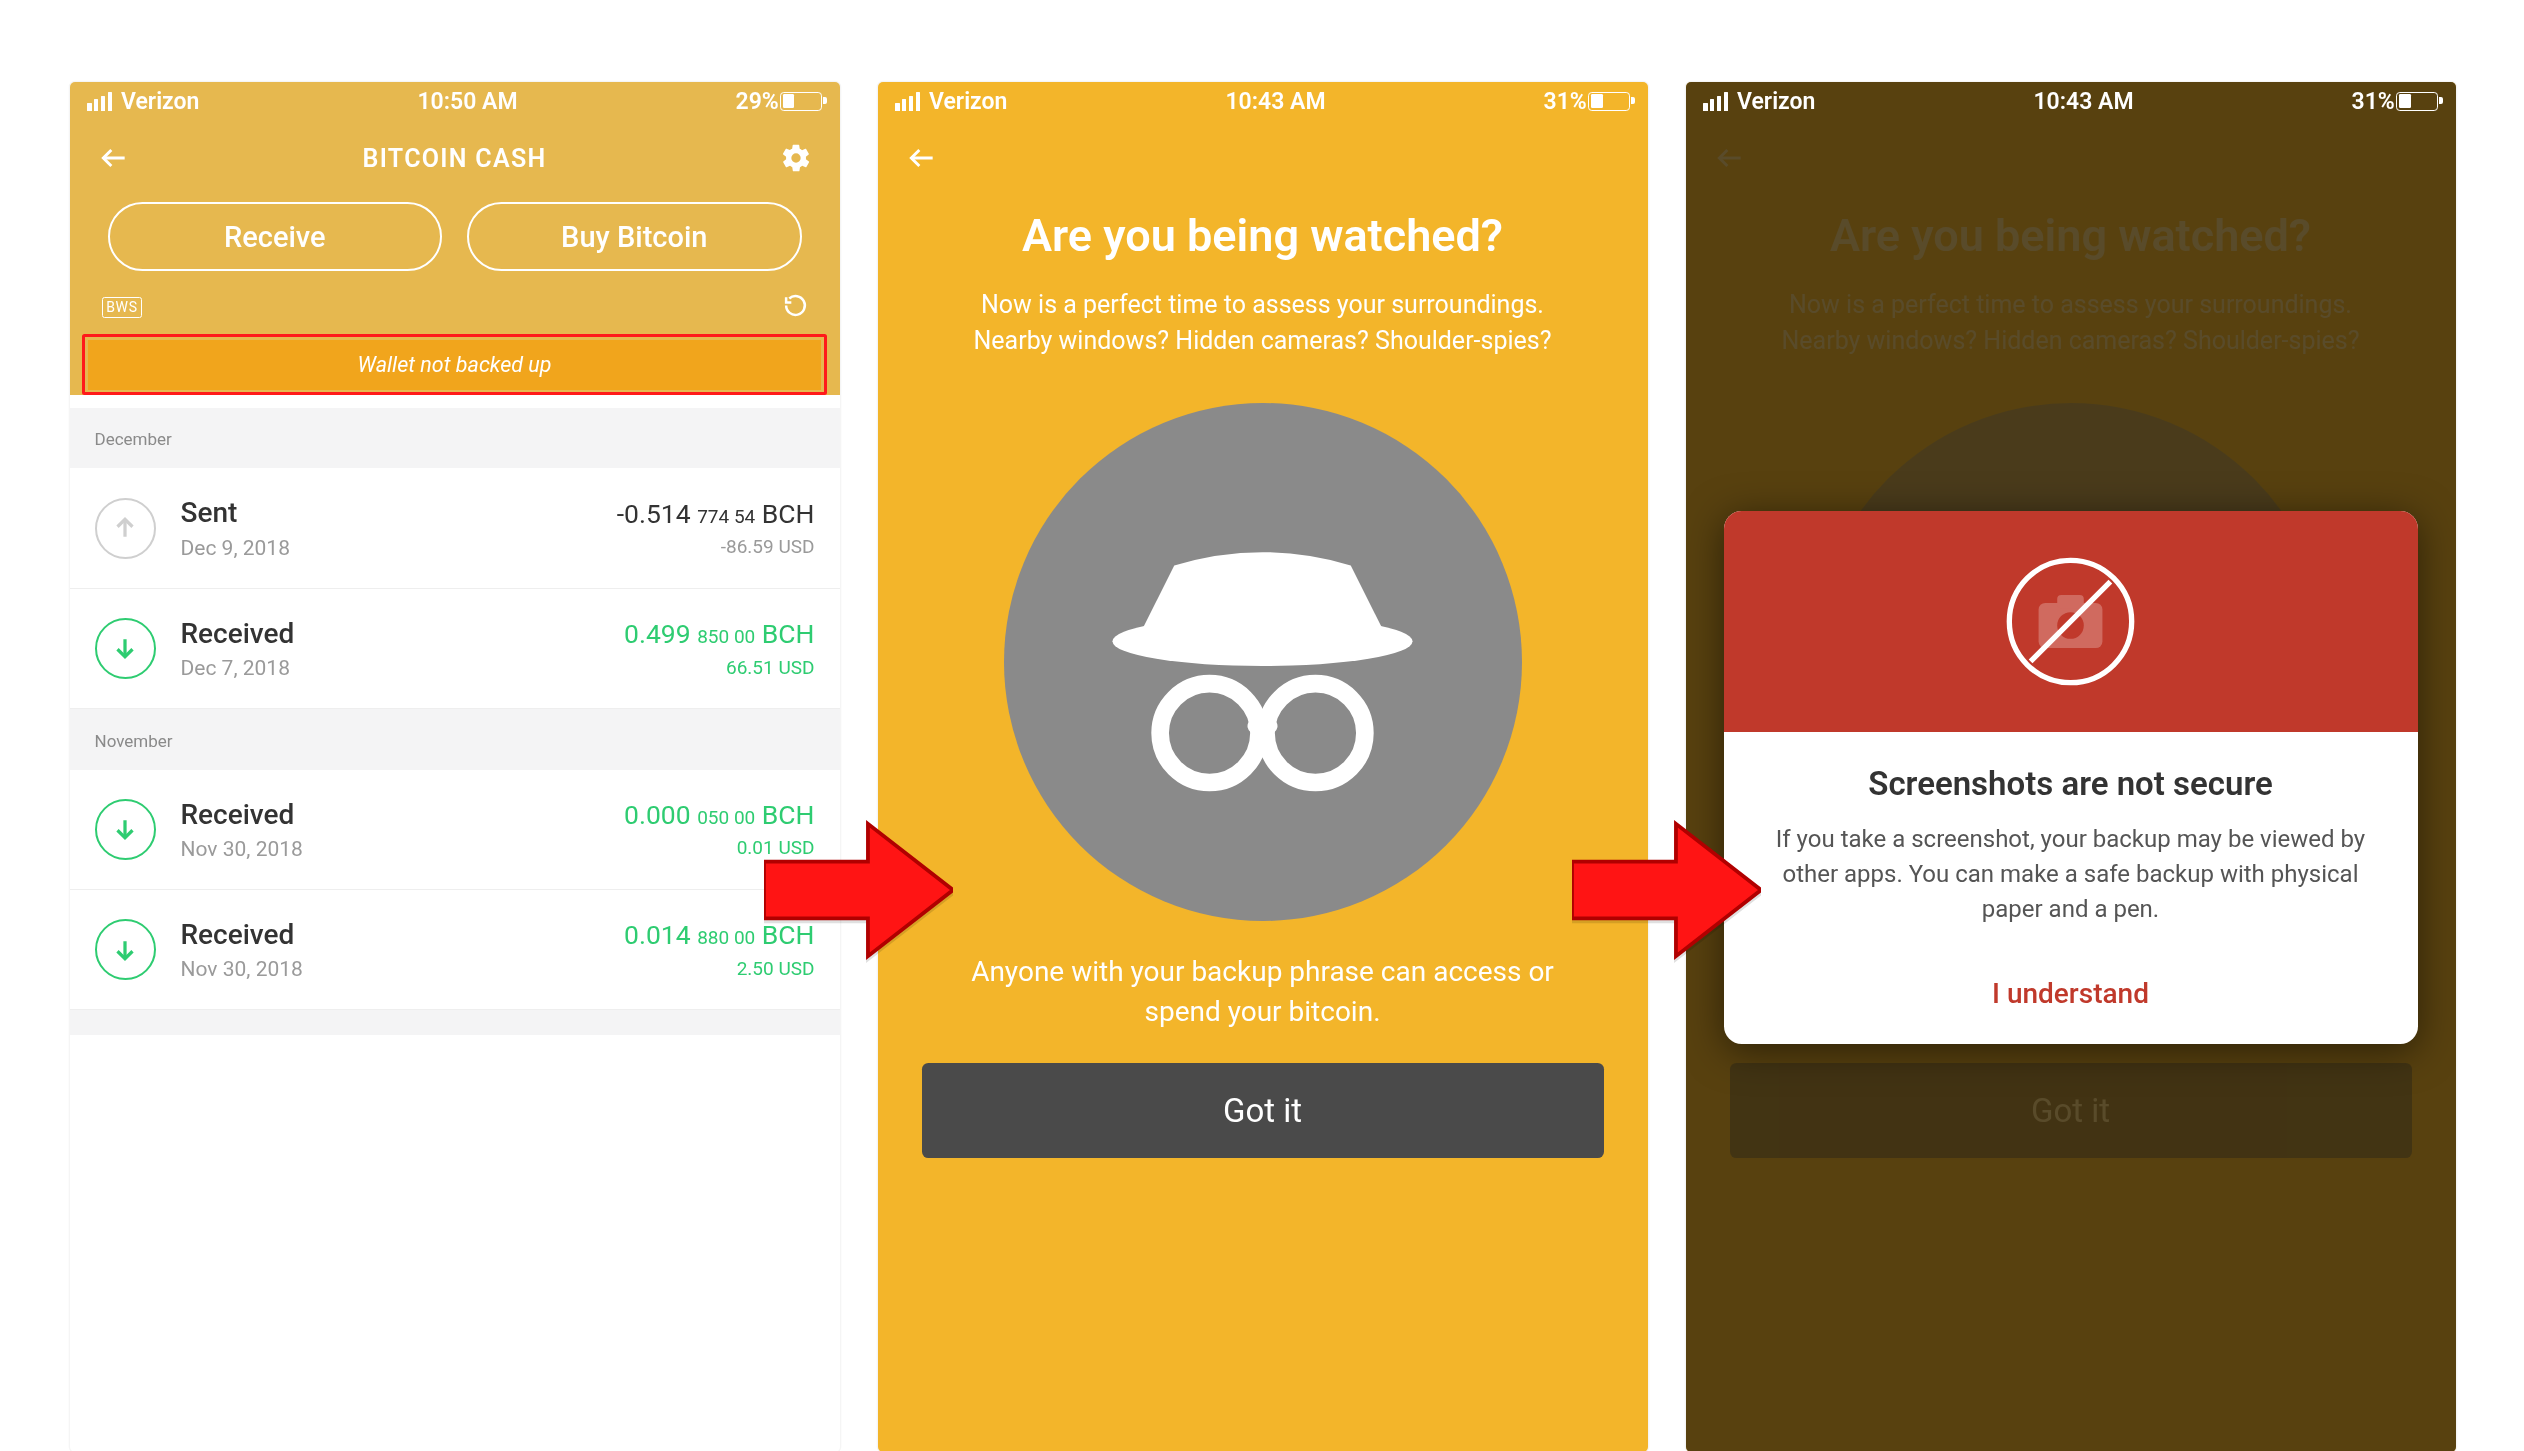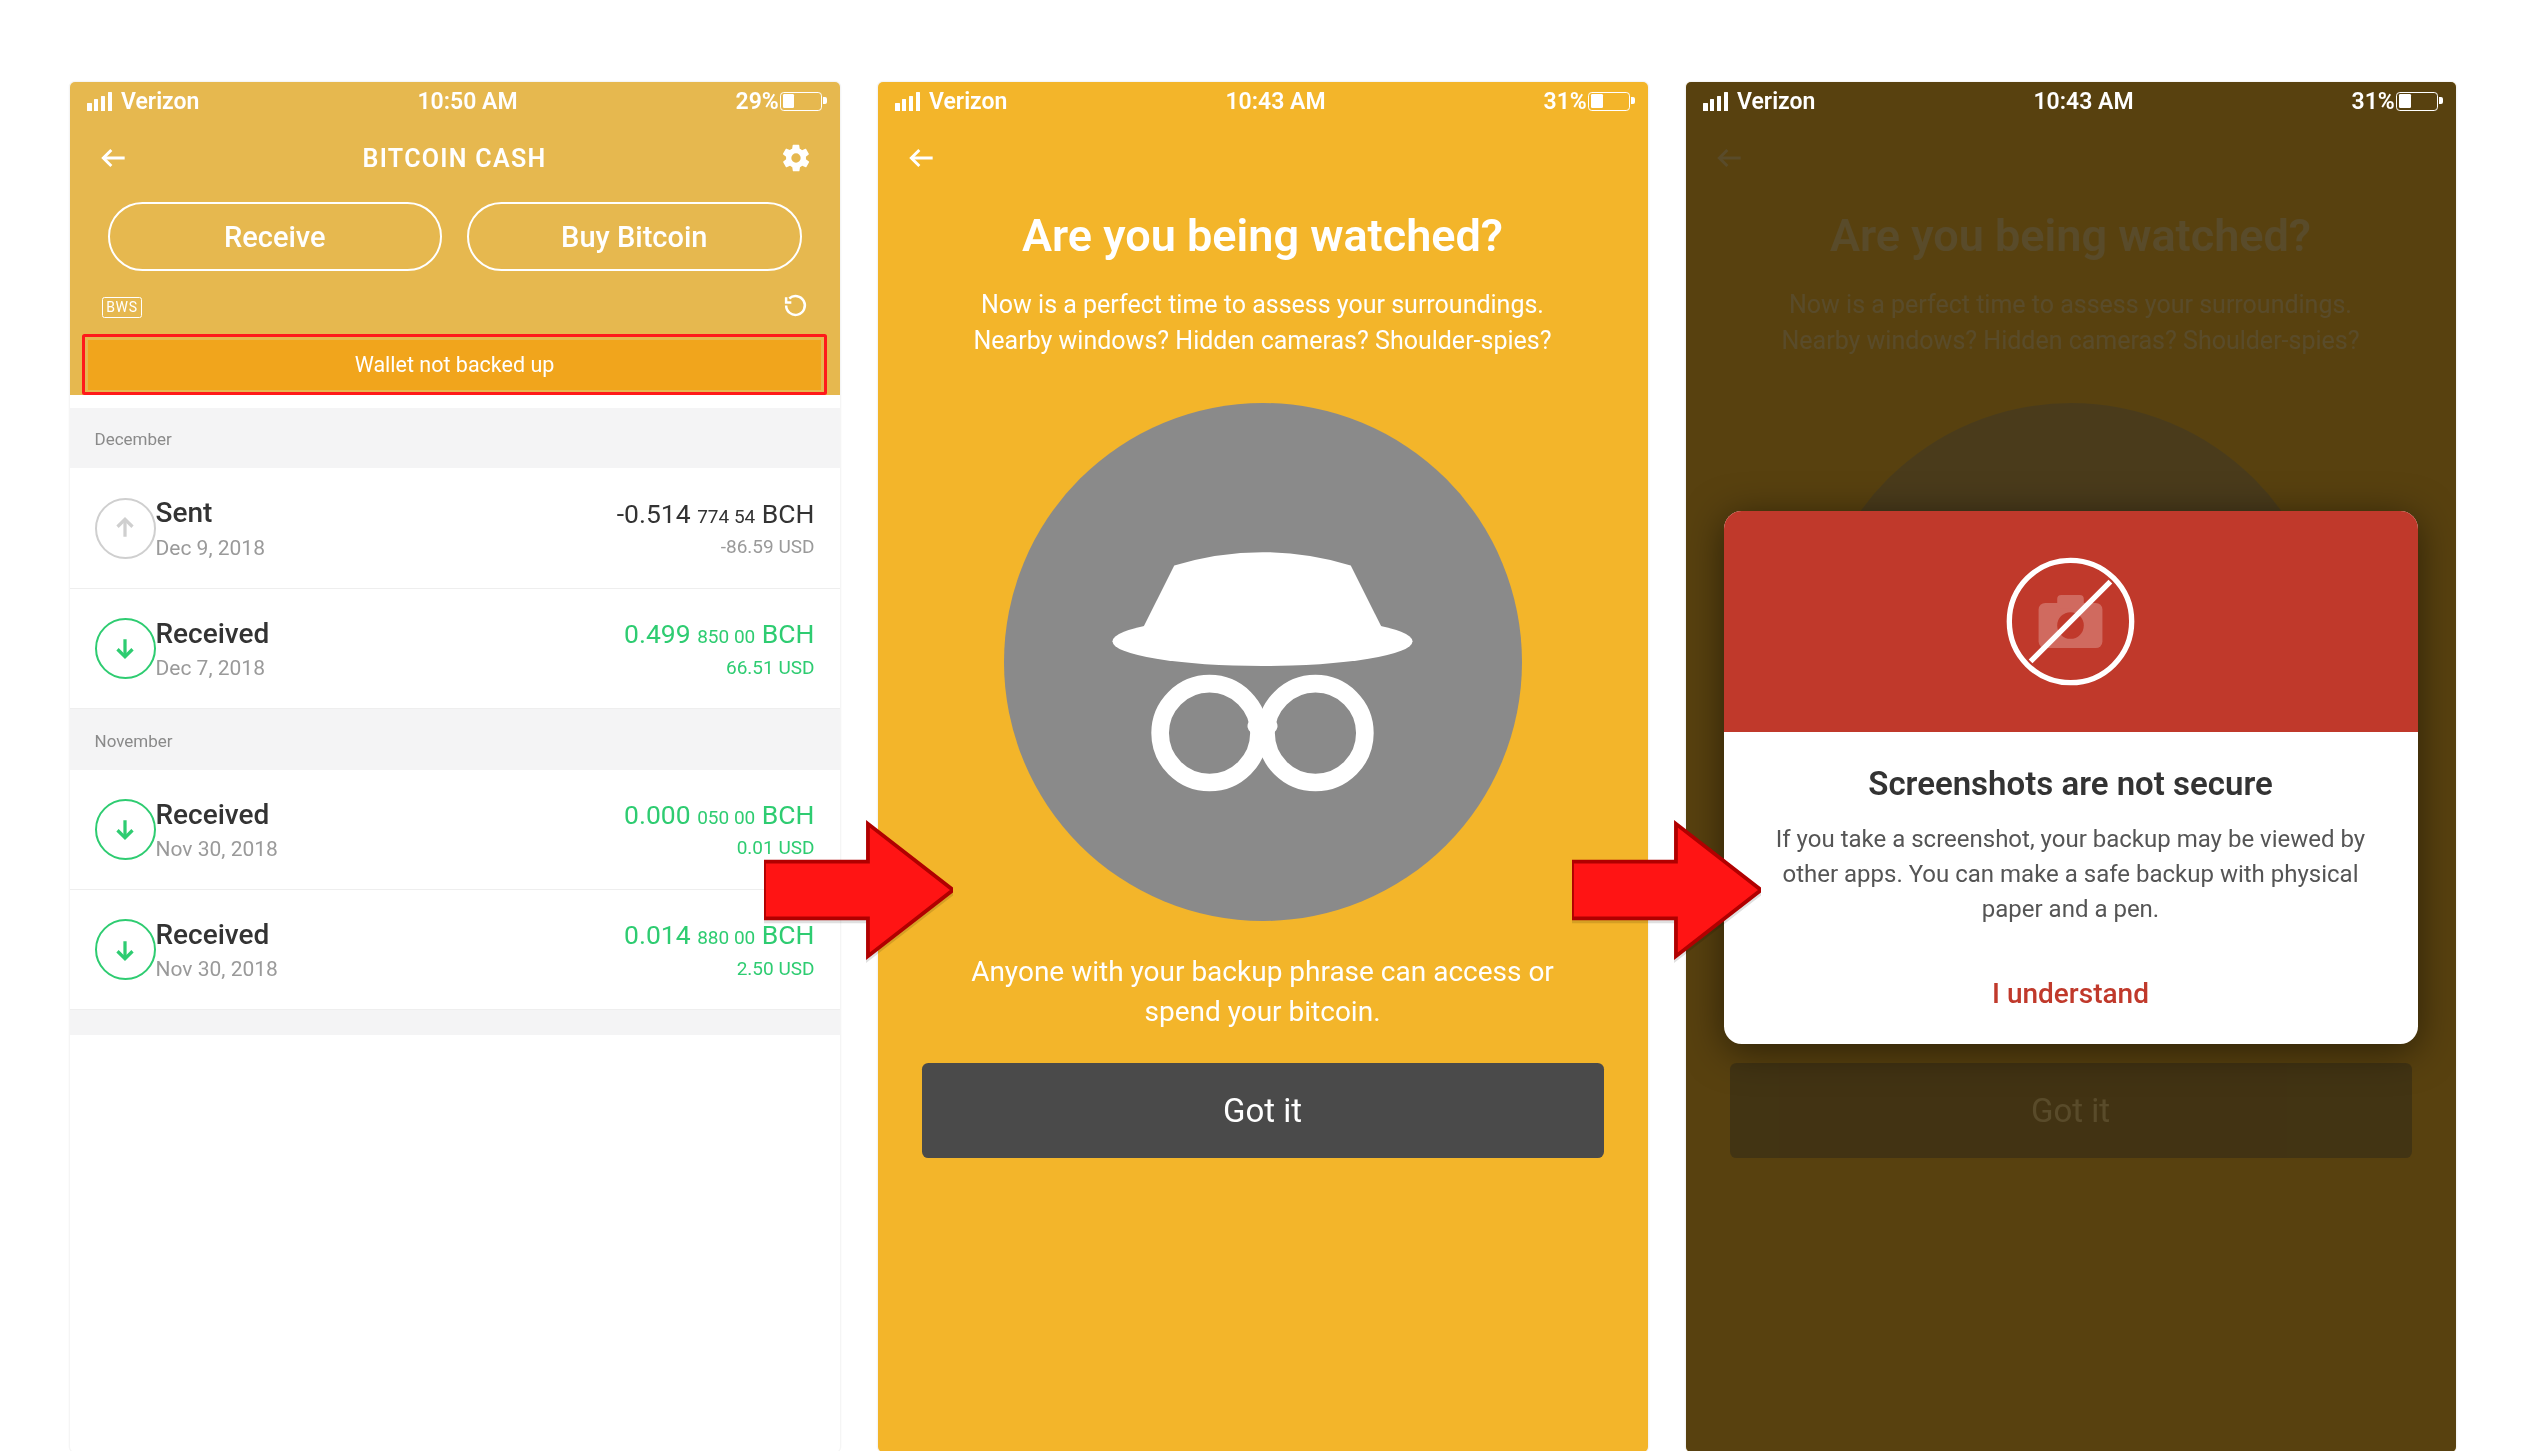--- a/index.html
+++ b/index.html
@@ -92,33 +92,34 @@
     display:flex; justify-content:space-between; align-items:center;
     padding: 2.5px 32px 12.6px;
     font-size:15px;
   }
   .bws-badge{ border:1.3px solid #fff; border-radius:2.5px; padding:1.3px 3.8px; font-size:14px; letter-spacing:0.6px;}
   .warn-banner {
     margin: 0 12.6px 12.6px;
     border: 3.8px solid #ff1a1a;
     border-radius: 2.5px;
     padding: 2.5px;
+    font-style: italic;
   }
   .warn-banner-inner{
     background:#f1a51c; color:#fff; text-align:center;
     height:50px; display:flex; align-items:center; justify-content:center;
     font-size:21.5px;
   }
   .tx-list { background:#f4f4f5; }
   .section-h {
     padding: 21.5px 25px 19px; color:#8a8a8a; font-size: 17px; background:#f4f4f5;
   }
   .tx {
     background:#fff; padding: 28px 25px;
-    display:flex; align-items:center; 
+    display:flex; align-items:center; gap: 25px;
     border-bottom: 0.6px solid #eee;
   }
   .tx .circle{
     width:61px;height:61px;border-radius:50%;
     display:flex;align-items:center;justify-content:center;
     flex:0 0 auto;
   }
   .circle.gray{ border:2.5px solid #cfcfcf; color:#cfcfcf;}
   .circle.green{ border:2.5px solid #2ecc71; color:#2ecc71;}
   .tx .mid{ flex:1; }

